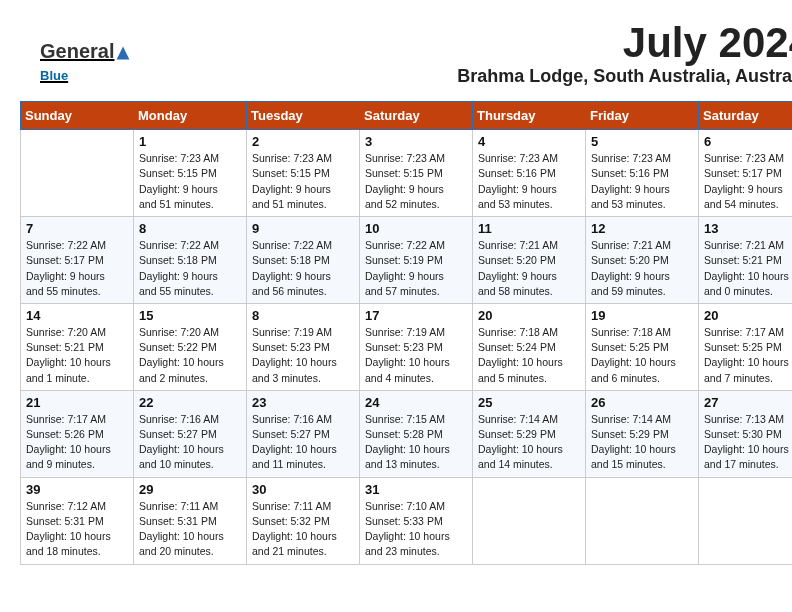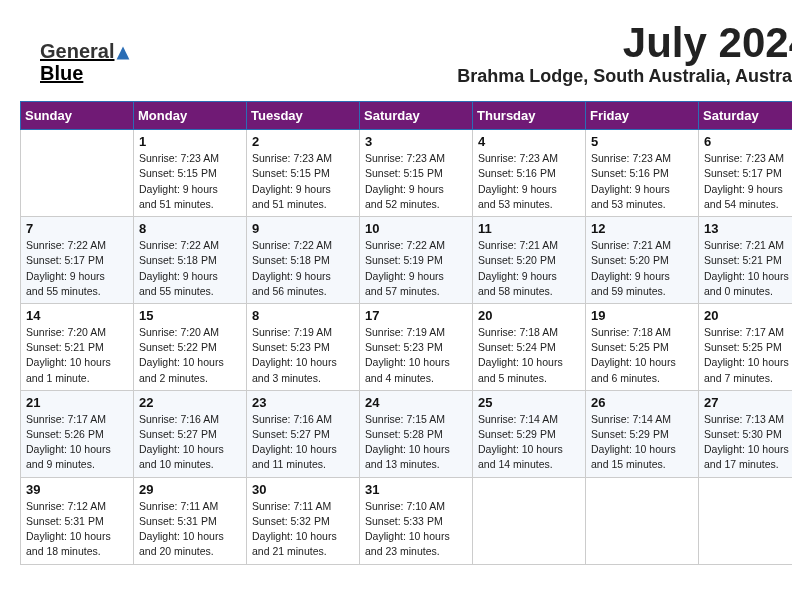--- a/index.html
+++ b/index.html
@@ -35,21 +35,21 @@
       justify-content: space-between;
       align-items: flex-start;
       margin-bottom: 10px;
     }
     .calendar-table {
       width: 100%;
       border-collapse: collapse;
       font-size: 11px;
     }
     .calendar-table th {
-      background-color: #701a75;
+      background-color: #c2410c;
       color: #fff;
       padding: 6px 4px;
       text-align: left;
       font-size: 13px;
       font-weight: bold;
       border: 1px solid #2a6db5;
     }
     .calendar-table td {
       border: 1px solid #ccc;
       padding: 4px 5px;
@@ -79,21 +79,21 @@
 </head>
 <body>
 
 <div style="position:relative; width:792px; min-height:612px;">
   <div class="logo-area">
     <div style="display:flex; align-items:center;">
       <div style="font-size:20px; font-weight:bold; line-height:1.1;text-decoration:underline;">
         <span style="color:#333;">General</span><svg width="16" height="16" viewBox="0 0 20 20" style="display:inline-block;vertical-align:middle;margin:0 1px;">
             <polygon points="10,2 18,18 2,18" fill="#2a6db5"></polygon>
           </svg><br>
-        <span style="color:#000000; font-size:20px; font-weight:bold;">Blue</span>
+        <span style="color:#0369a1; font-size:13px; font-weight:bold;">Blue</span>
       </div>
     </div>
   </div>
 
   <div class="top-section">
     <div></div>
     <div class="header">
       <div class="title">July 2024</div>
       <div class="subtitle">Brahma Lodge, South Australia, Australia</div>
     </div>

